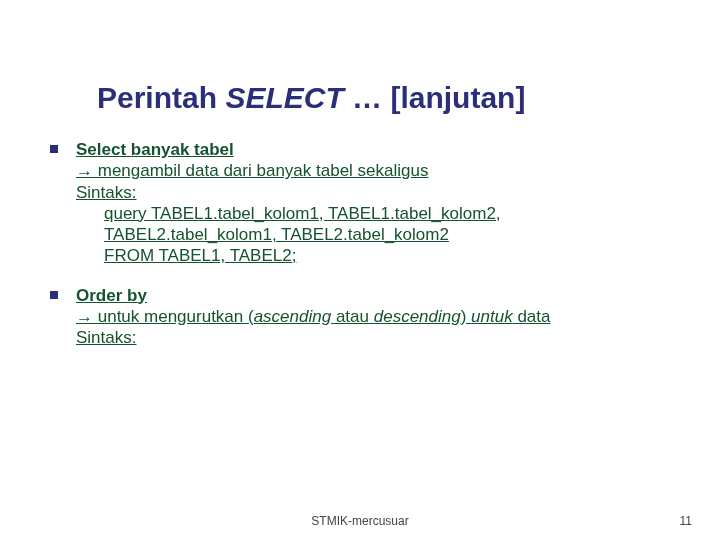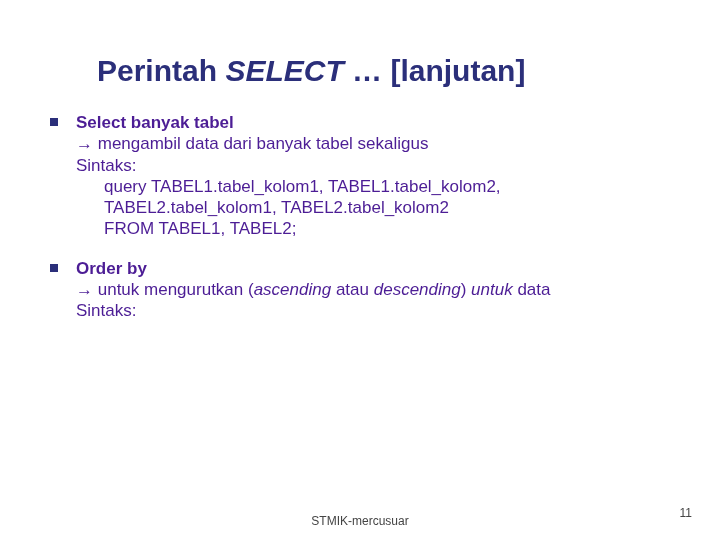--- a/index.html
+++ b/index.html
@@ -14,21 +14,21 @@
   .slide {
     width: 100%;
     height: 100%;
     padding: 0;
     position: relative;
   }
   .title {
     font-size: 30px;
     font-weight: bold;
     color: #2b2f7a;
-    padding: 54px 0 0 97px;
+    padding: 81px 0 0 97px;
     line-height: 1.1;
   }
   .title .italic { font-style: italic; }
   .content {
     padding: 25px 40px 0 50px;
   }
   .bullet-row {
     display: flex;
     align-items: flex-start;
     margin-bottom: 18px;
@@ -36,38 +36,39 @@
   .bullet-row .sq {
     width: 8px;
     height: 8px;
     background: #2b2f7a;
     margin-top: 6px;
     margin-right: 18px;
     flex-shrink: 0;
   }
   .body {
     font-size: 17px;
-    color: #4c1d95;
+    color: #14532d;
     line-height: 1.25;
+    text-decoration: underline;
   }
   .body .b { font-weight: bold; }
   .body .it { font-style: italic; }
   .indent-block { padding-left: 28px; }
   .footer-center {
     position: absolute;
     bottom: 12px;
     left: 0;
     width: 100%;
     text-align: center;
     font-size: 12px;
     color: #444;
   }
   .footer-right {
     position: absolute;
-    bottom: 20px;
+    bottom: 12px;
     right: 28px;
     font-size: 12px;
     color: #444;
   }
 </style>
 </head>
 <body>
 
 <div class="slide">
 

